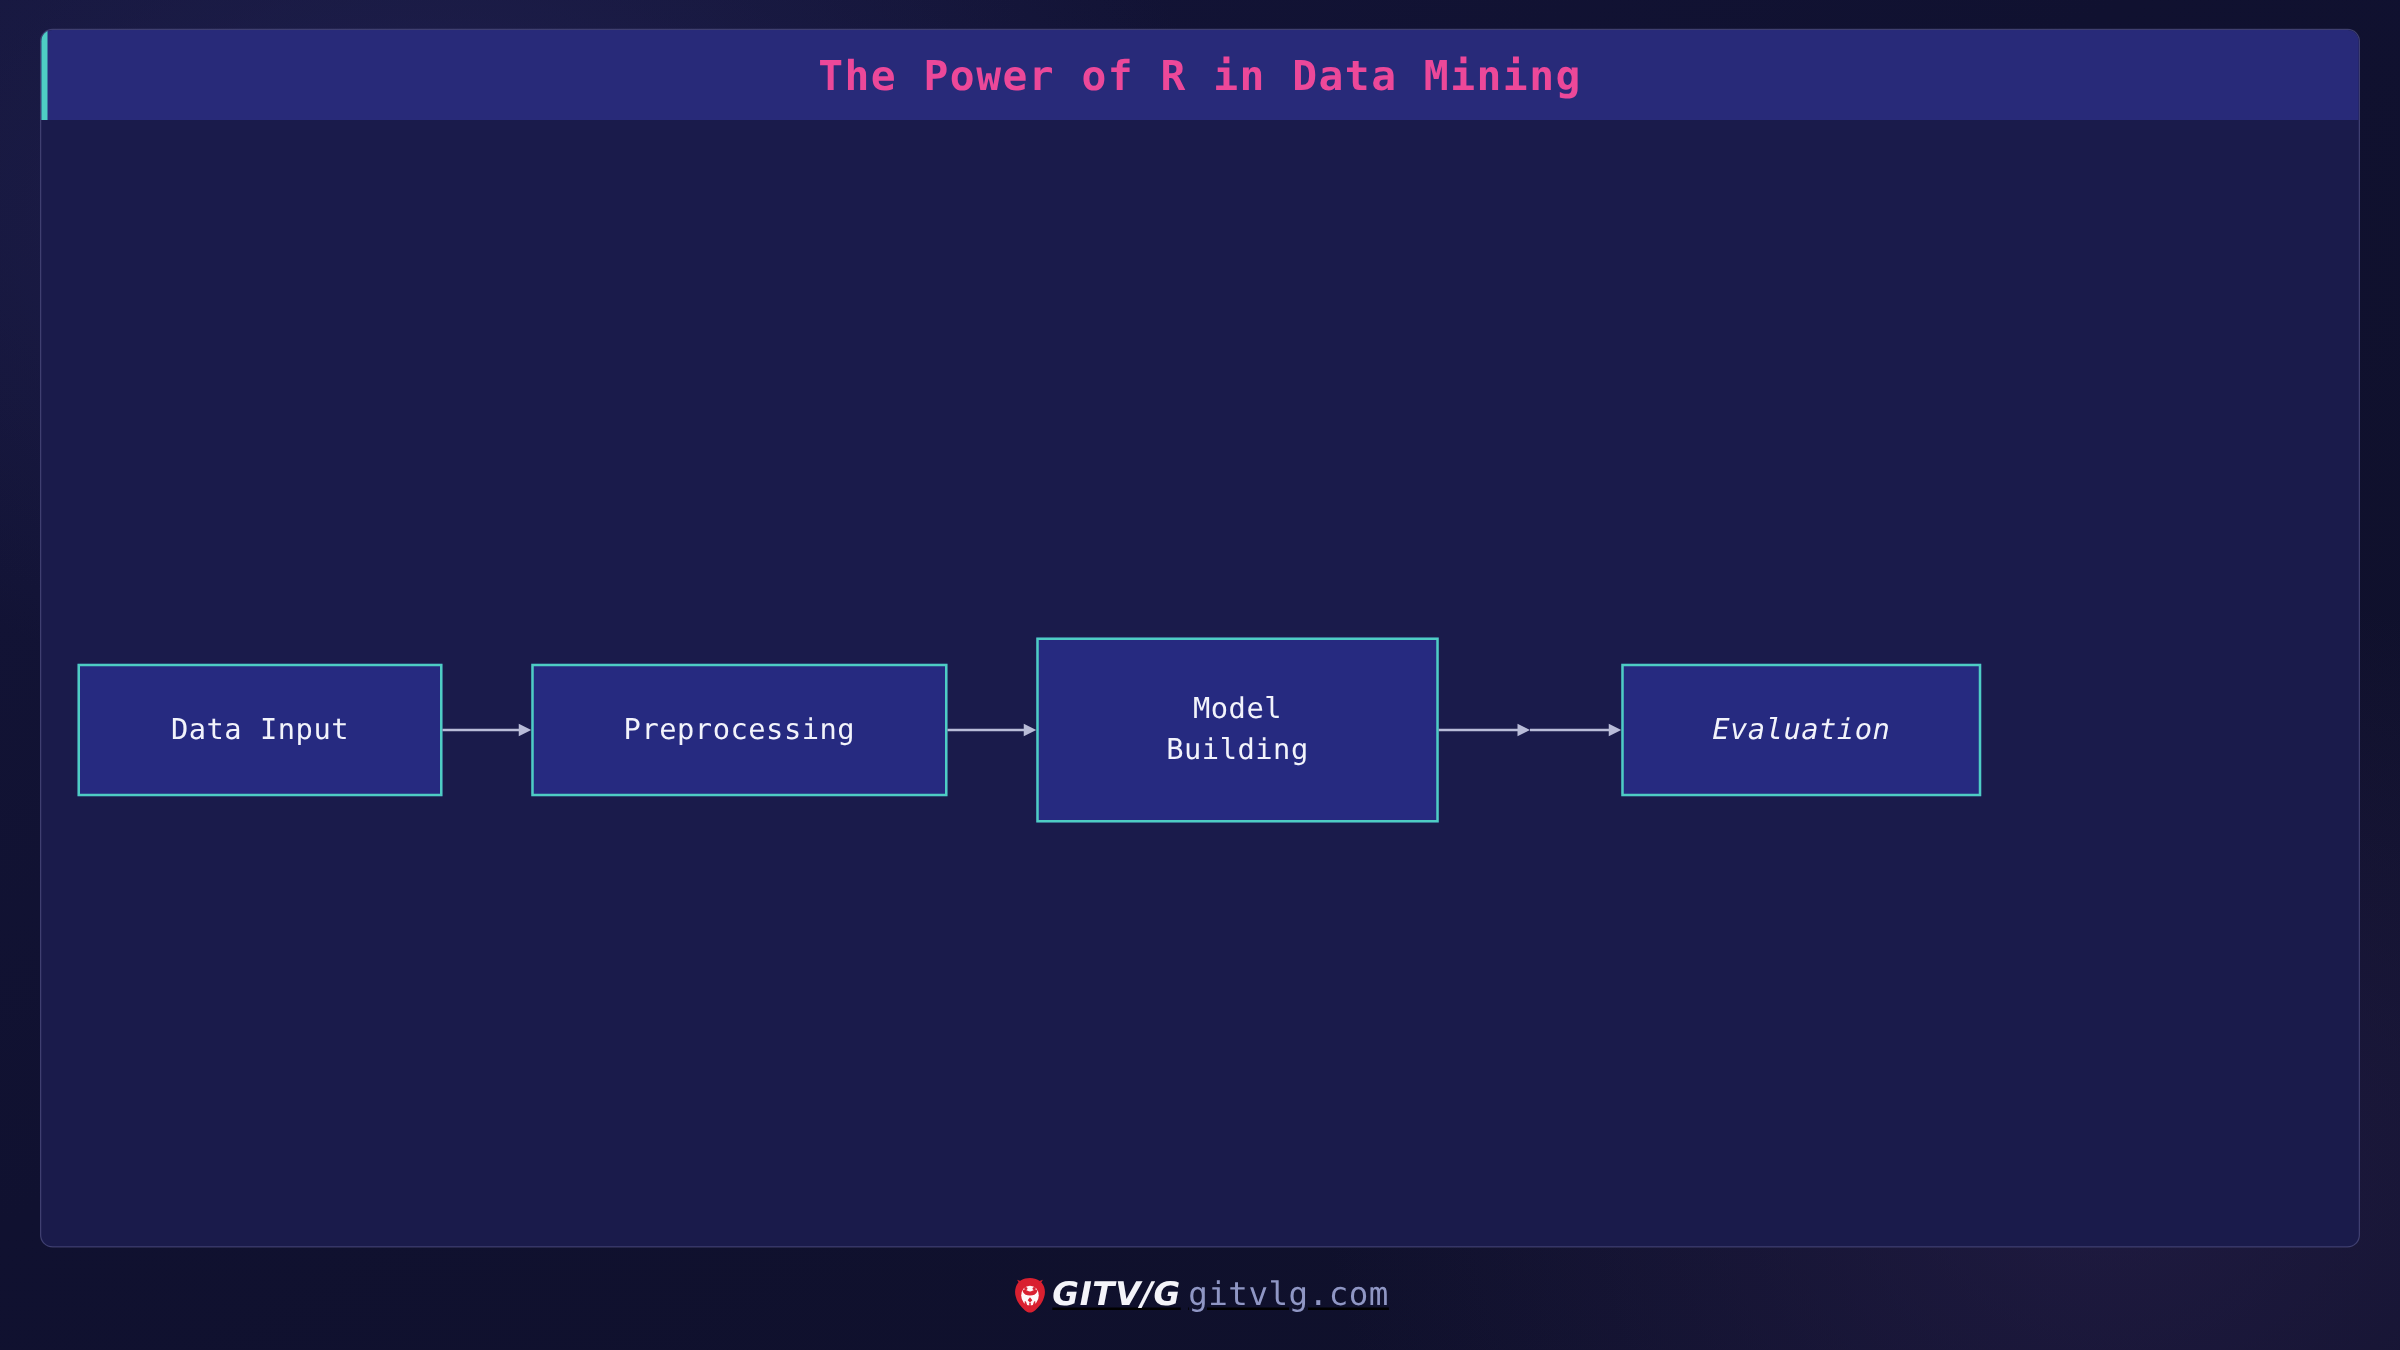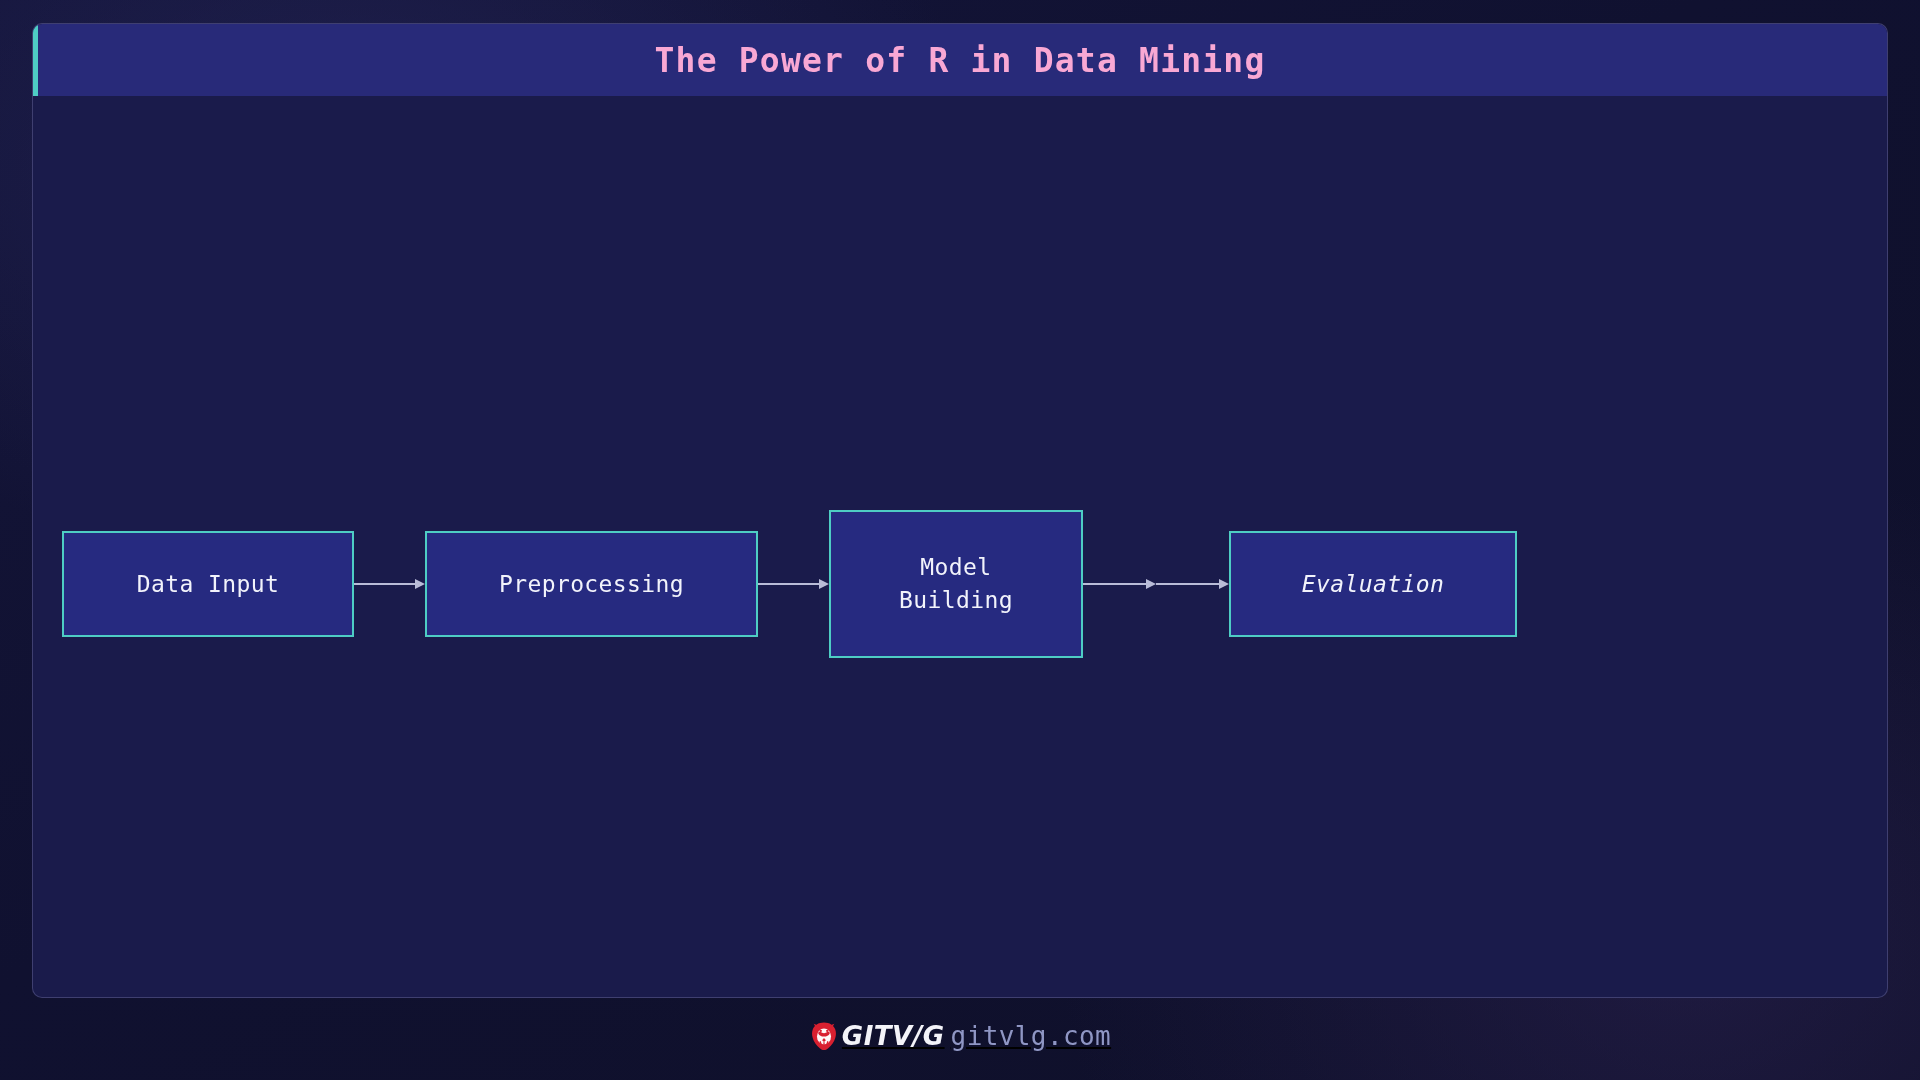--- a/index.html
+++ b/index.html
@@ -40,21 +40,21 @@
   }
   #header-accent{
     position:absolute;
     left:0; top:0;
     width:5px; height:100%;
     background:#4ecdc4;
     border-top-left-radius:9px;
     border-bottom-left-radius:0;
   }
   #slide-title{
-    color:#f9a8d4;
+    color:#ec4899;
     font-family:"DejaVu Sans Mono", monospace;
     font-size:33px;
     font-weight:bold;
     letter-spacing:1.2px;
     white-space:nowrap;
   }
 
   
   #diagram-area{
     position:absolute;
@@ -85,21 +85,21 @@
   .flow-node .node-label{
     color:#f2f3fb;
     font-family:"DejaVu Sans Mono", monospace;
     font-size:23px;
     line-height:1.42;
     white-space:pre-line;
     letter-spacing:0.4px;
   }
   .node-1 { width:292px; height:106px; }
   .node-2 { width:333px; height:106px; }
-  .node-3 { width:254px; height:148px; }
+  .node-3 { width:322px; height:148px; }
   .node-4 { width:288px; height:106px; }
   .node-5 { width:288px; height:106px;font-style:italic; }
 
   
   .flow-arrow{
     flex:0 0 auto;
     position:relative;
     height:12px;
     display:flex;
     align-items:center;

